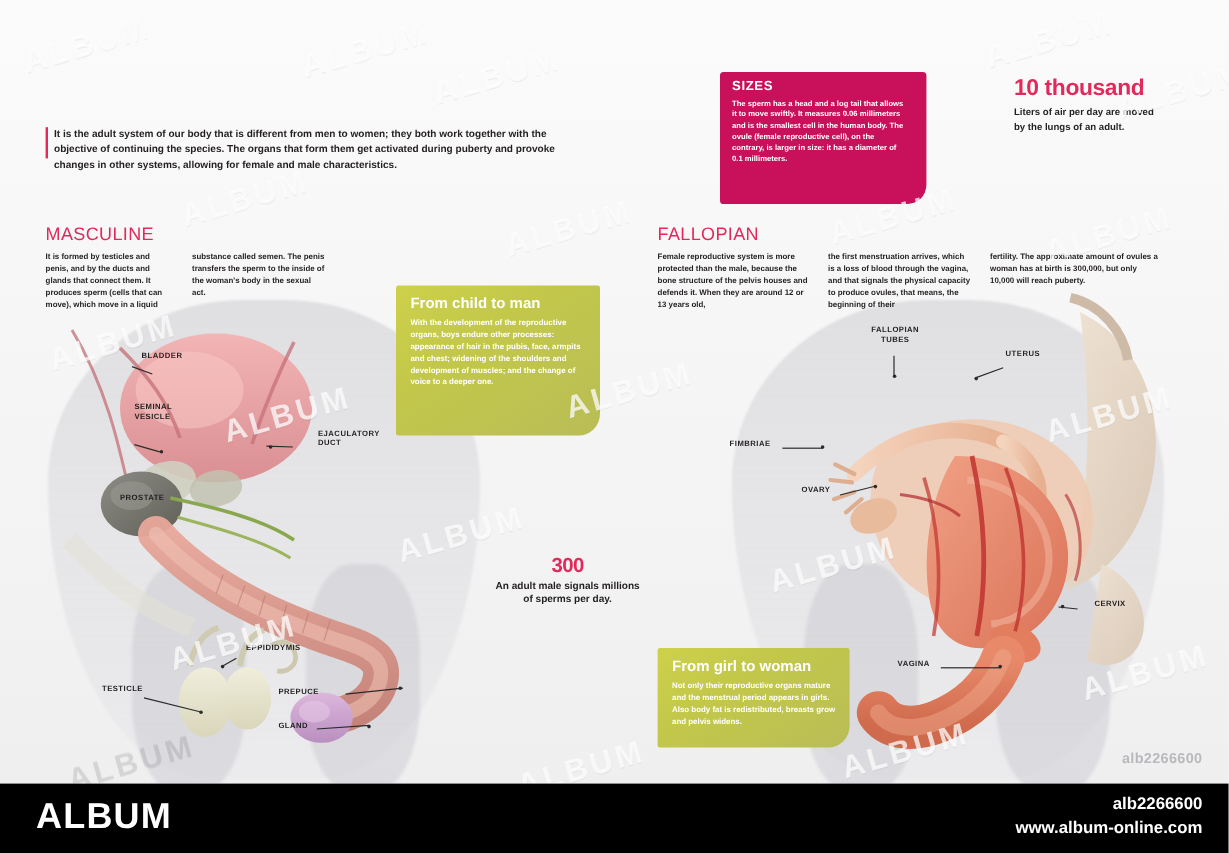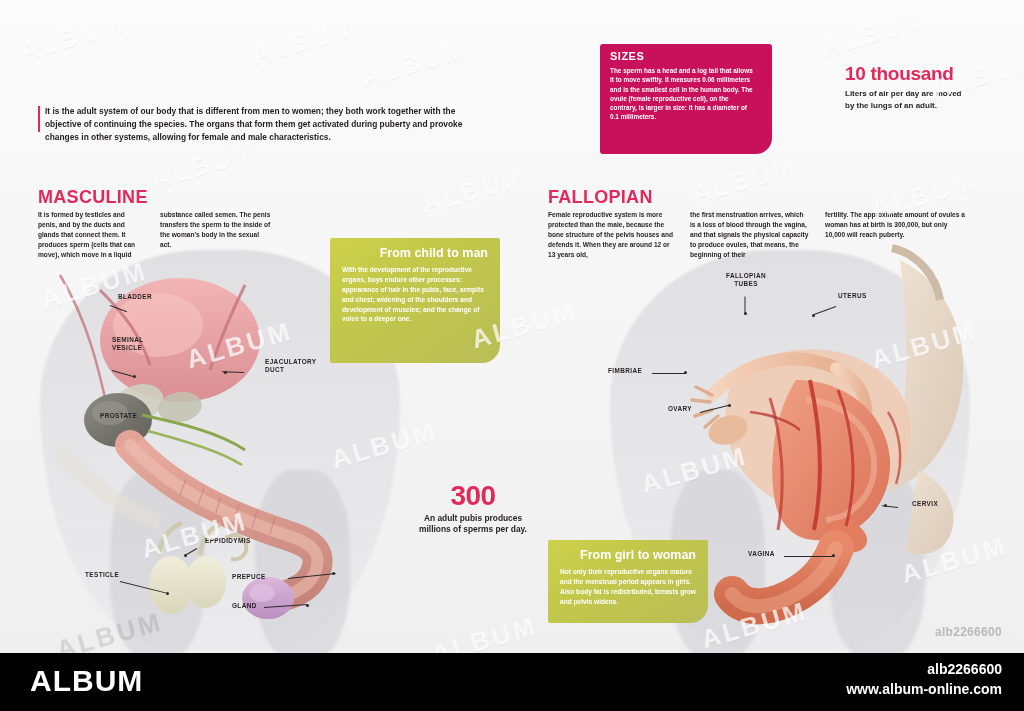--- a/index.html
+++ b/index.html
@@ -87,22 +87,22 @@
   .intro-bar {
     position: absolute;
     left: 38px; top: 106px;
     width: 2px; height: 26px;
     background: #e2295b;
   }
   .intro-text { padding-left: 7px; display: block; }
 
   .section-head {
     position: absolute;
-    font-size: 18px;
-    font-weight: 700;
+    font-size: 15px;
+    font-weight: 400;
     color: #e2295b;
     letter-spacing: 0.3px;
   }
   .head-masc { left: 38px; top: 187px; }
   .head-fem  { left: 548px; top: 187px; }
 
   .body-col {
     position: absolute;
     font-size: 6.6px;
     line-height: 1.5;
@@ -111,21 +111,21 @@
   }
   .masc-col1 { left: 38px; top: 210px; width: 105px; }
   .masc-col2 { left: 160px; top: 210px; width: 112px; }
   .fem-col1 { left: 548px; top: 210px; width: 130px; }
   .fem-col2 { left: 690px; top: 210px; width: 120px; }
   .fem-col3 { left: 825px; top: 210px; width: 140px; }
 
   
   .sizes-box {
     position: absolute;
-    left: 600px; top: 44px;
+    left: 600px; top: 60px;
     width: 172px; height: 110px;
     background: #c9105a;
     border-radius: 3px 3px 16px 3px;
     color: #ffffff;
     padding: 6px 15px 8px 10px;
     box-sizing: border-box;
   }
   .sizes-title {
     font-size: 11px;
     font-weight: 700;
@@ -158,25 +158,24 @@
     width: 125px;
   }
 
   .stat-300 {
     position: absolute;
     left: 408px; top: 462px;
     width: 130px;
     text-align: center;
   }
   .stat-300-num {
-    font-size: 28px;
+    font-size: 17px;
     font-weight: 700;
     color: #e2295b;
     letter-spacing: -0.5px;
-    margin-top: 18px;
   }
   .stat-300-txt {
     font-size: 8.4px;
     line-height: 1.35;
     font-weight: 700;
     color: #231f20;
     margin-top: 1px;
   }
 
   
@@ -186,21 +185,20 @@
     border-radius: 2px 2px 18px 2px;
     color: #ffffff;
     padding: 8px 12px 10px 12px;
     box-sizing: border-box;
   }
   .olive-title {
     font-size: 12.5px;
     font-weight: 700;
     color: #ffffff;
     margin-bottom: 5px;
-    text-align: right;
   }
   .olive-text {
     font-size: 6.6px;
     line-height: 1.5;
     font-weight: 700;
     color: #ffffff;
   }
   .olive-child { left: 330px; top: 238px; width: 170px; height: 125px; }
   .olive-girl  { left: 548px; top: 540px; width: 160px; height: 83px; }
 
@@ -437,21 +435,21 @@
       <div class="olive-text">With the development of the reproductive organs, boys endure other processes: appearance of hair in the pubis, face, armpits and chest; widening of the shoulders and development of muscles; and the change of voice to a deeper one.</div>
     </div>
 
     <div class="olive-box olive-girl">
       <div class="olive-title">From girl to woman</div>
       <div class="olive-text">Not only their reproductive organs mature and the menstrual period appears in girls. Also body fat is redistributed, breasts grow and pelvis widens.</div>
     </div>
 
     <div class="stat-300">
       <div class="stat-300-num">300</div>
-      <div class="stat-300-txt">An adult pubis produces millions of sperms per day.</div>
+      <div class="stat-300-txt">An adult male signals millions of sperms per day.</div>
     </div>
 
     <div class="label" style="left:118px; top:293px;">BLADDER</div>
     <div class="leader" style="left:110px; top:305px; width:18px; transform:rotate(20deg);"></div>
 
     <div class="label" style="left:112px; top:336px; width:40px; white-space:normal; line-height:1.25;">SEMINAL VESICLE</div>
     <div class="leader" style="left:112px; top:370px; width:22px; transform:rotate(16deg);"></div>
     <div class="dot" style="left:133px; top:375px;"></div>
 
     <div class="label" style="left:265px; top:358px; width:42px; white-space:normal; line-height:1.25;">EJACULATORY DUCT</div>

